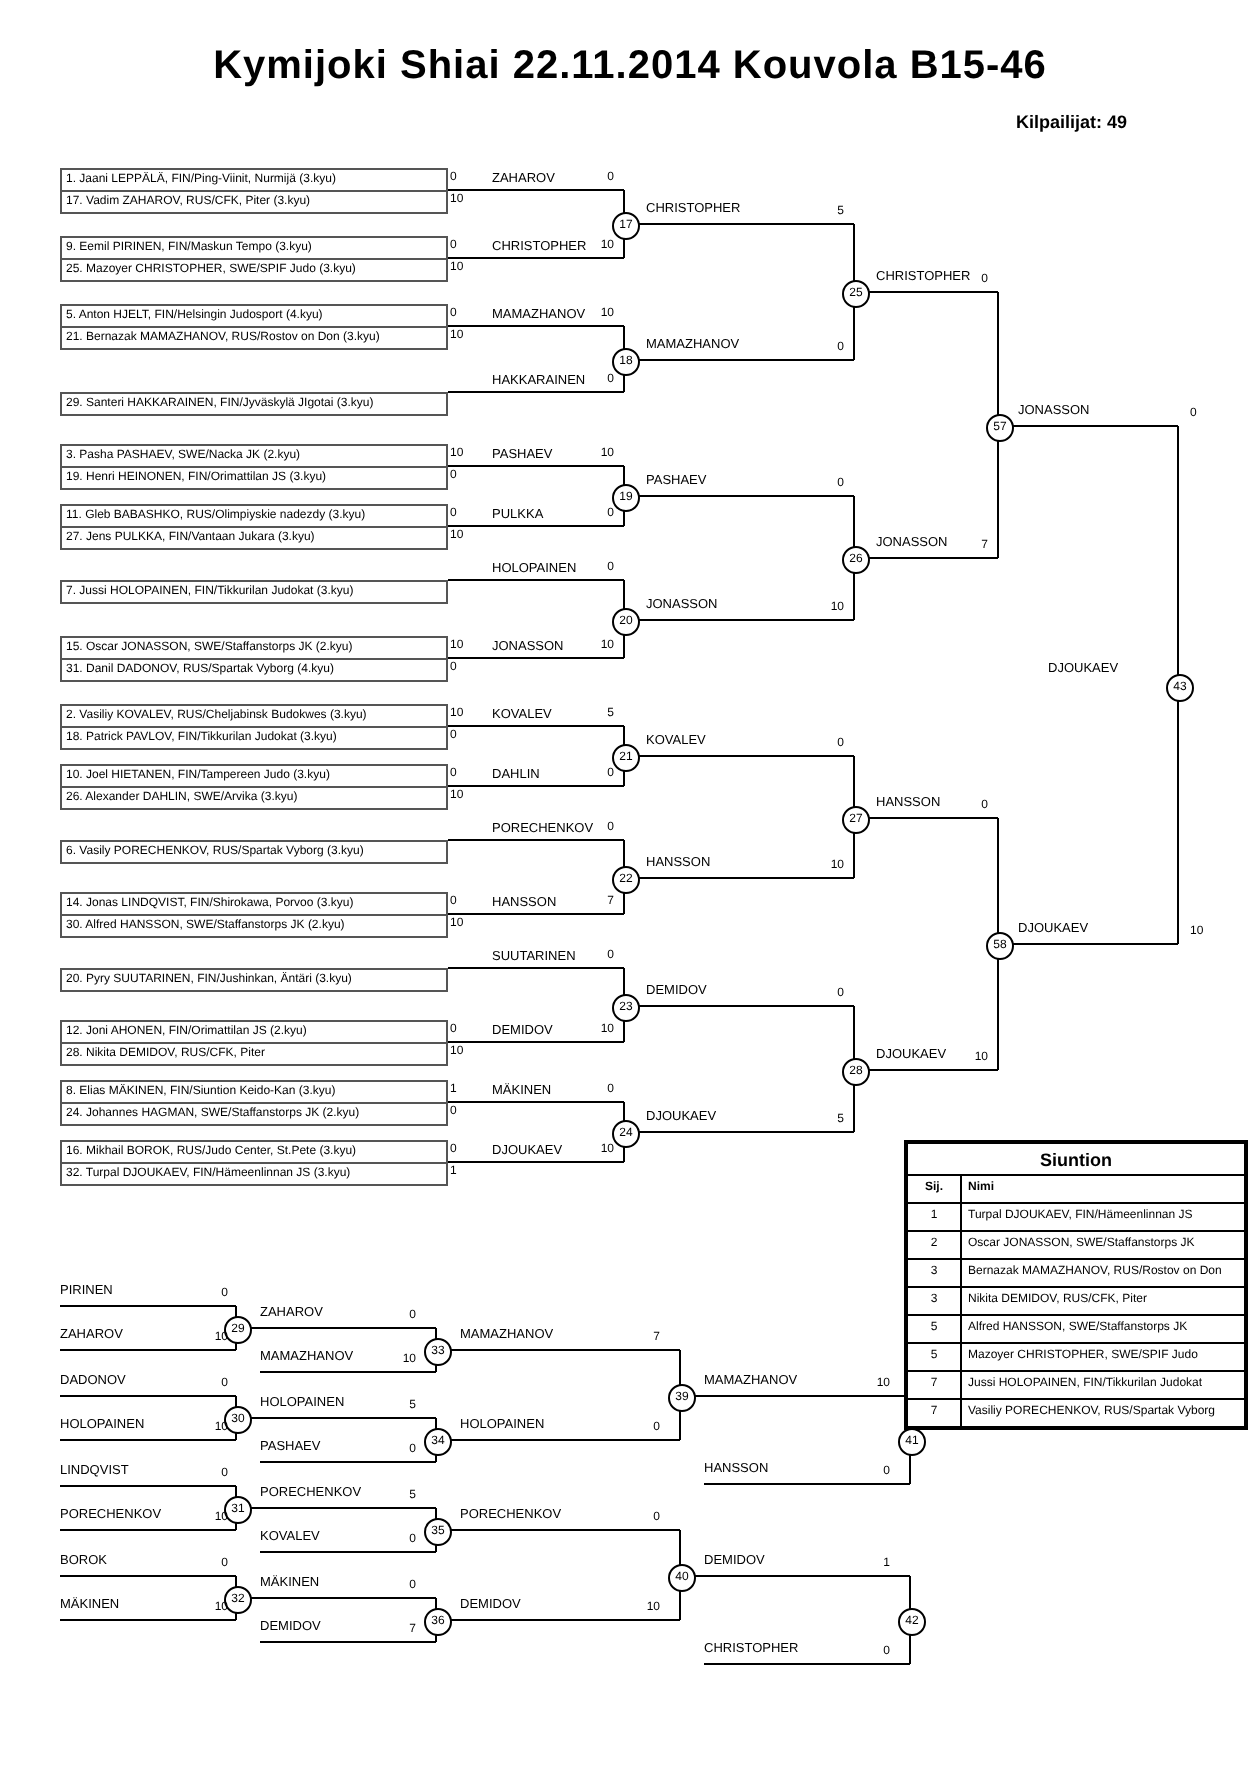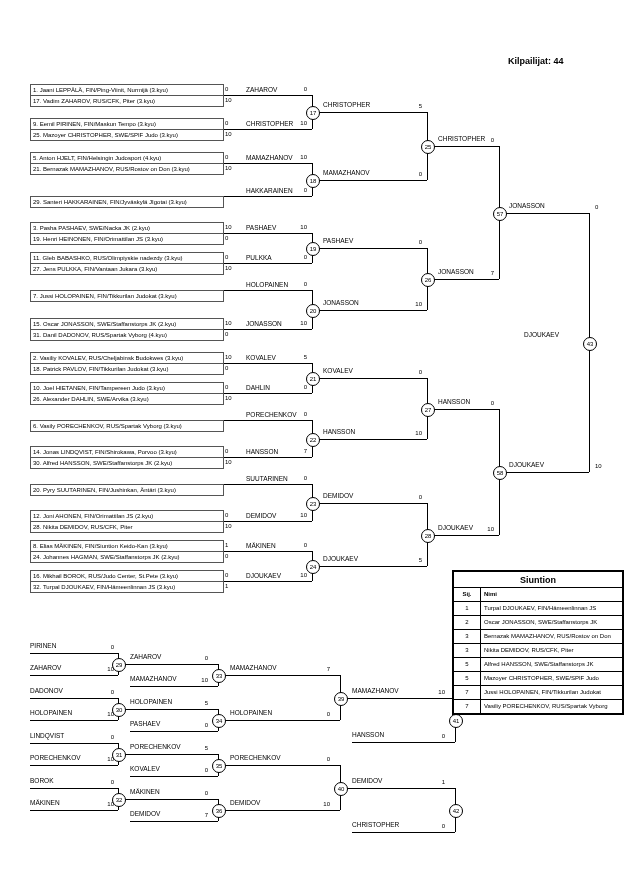--- a/index.html
+++ b/index.html
@@ -41,21 +41,22 @@
       M118 664H218M118 709H218M118 754H218M118 799H218
       M130 686H218M130 731H218M130 776H218M130 821H218
       M218 664V686M218 709V731M218 754V776M218 799V821
       M218 675H340M218 720H340M218 765H340M218 810H340
       M340 675V720M340 765V810
       M340 698H455M340 788H455
       M352 742H455M352 832H455
       M455 698V742M455 788V832"></path>
   </svg>
 
-  <div class="comp">Kilpailijat: 44</div>
+  <div class="title">Kymijoki Shiai  22.11.2014  Kouvola   B15-46</div>
+  <div class="comp">Kilpailijat: 49</div>
 
   <div class="box" style="top:84px">1. Jaani LEPPÄLÄ, FIN/Ping-Viinit, Nurmijä (3.kyu)</div>
     <div class="bs" style="top:84px">0</div>
   <div class="box" style="top:95px">17. Vadim ZAHAROV, RUS/CFK, Piter (3.kyu)</div>
     <div class="bs" style="top:95px">10</div>
   <div class="box" style="top:118px">9. Eemil PIRINEN, FIN/Maskun Tempo (3.kyu)</div>
     <div class="bs" style="top:118px">0</div>
   <div class="box" style="top:129px">25. Mazoyer CHRISTOPHER, SWE/SPIF Judo (3.kyu)</div>
     <div class="bs" style="top:129px">10</div>
   <div class="box" style="top:152px">5. Anton HJELT, FIN/Helsingin Judosport (4.kyu)</div>

